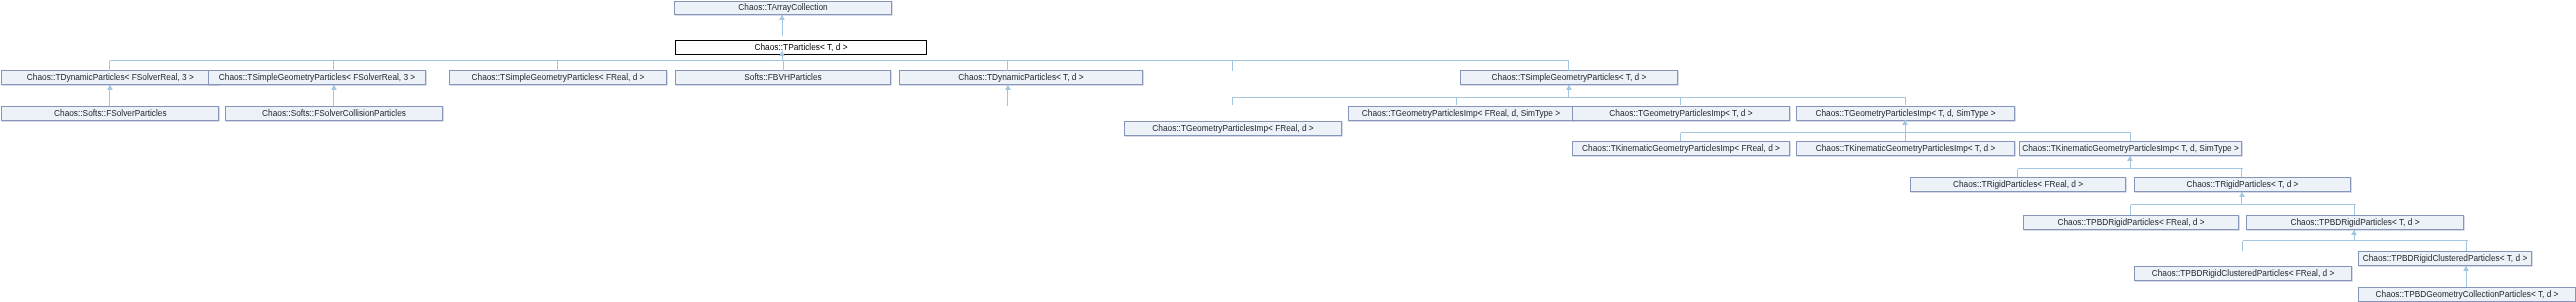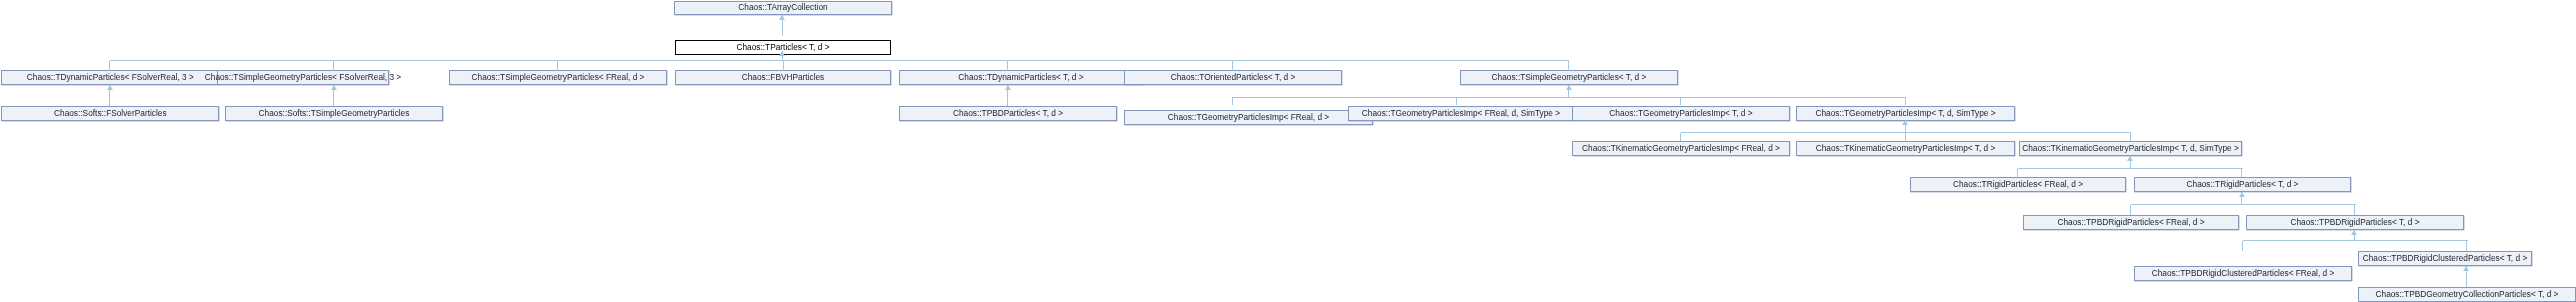--- a/index.html
+++ b/index.html
@@ -28,34 +28,32 @@
   .ar{position:absolute; width:0; height:0; border-left:3.2px solid transparent;
       border-right:3.2px solid transparent; border-bottom:5.1px solid var(--edge);}
 </style>
 </head>
 <body>
 
 <div id="canvas">
 
   <div class="node" style="left:674px;top:0.6px;width:218px">Chaos::TArrayCollection</div>
 
-  <div class="node hl" style="left:675px;top:40px;width:216px">Chaos::TParticles&lt; T, d &gt;</div>
+  <div class="node hl" style="left:675px;top:40px;width:252px">Chaos::TParticles&lt; T, d &gt;</div>
 
   <div class="node" style="left:1.3px;top:70px;width:218px">Chaos::TDynamicParticles&lt; FSolverReal, 3 &gt;</div>
-  <div class="node" style="left:217px;top:70px;width:172px">Chaos::TSimpleGeometryParticles&lt; FSolverReal, 3 &gt;</div>
+  <div class="node" style="left:208px;top:70px;width:218px">Chaos::TSimpleGeometryParticles&lt; FSolverReal, 3 &gt;</div>
   <div class="node" style="left:449px;top:70px;width:218px">Chaos::TSimpleGeometryParticles&lt; FReal, d &gt;</div>
-  <div class="node" style="left:675px;top:70px;width:216px">Chaos::FBVHParticles</div>
+  <div class="node" style="left:675px;top:70px;width:216px">Softs::FBVHParticles</div>
   <div class="node" style="left:899px;top:70px;width:244px">Chaos::TDynamicParticles&lt; T, d &gt;</div>
-  <div class="node" style="left:1124px;top:70px;width:218px">Chaos::TOrientedParticles&lt; T, d &gt;</div>
   <div class="node" style="left:1460px;top:70px;width:218px">Chaos::TSimpleGeometryParticles&lt; T, d &gt;</div>
 
   <div class="node" style="left:1.3px;top:106px;width:218px">Chaos::Softs::FSolverParticles</div>
-  <div class="node" style="left:225px;top:106px;width:218px">Chaos::Softs::TSimpleGeometryParticles</div>
-  <div class="node" style="left:899px;top:106px;width:218px">Chaos::TPBDParticles&lt; T, d &gt;</div>
-  <div class="node" style="left:1124px;top:110px;width:249px">Chaos::TGeometryParticlesImp&lt; FReal, d &gt;</div>
+  <div class="node" style="left:225px;top:106px;width:218px">Chaos::Softs::FSolverCollisionParticles</div>
+  <div class="node" style="left:1124px;top:121px;width:218px">Chaos::TGeometryParticlesImp&lt; FReal, d &gt;</div>
   <div class="node" style="left:1348px;top:106px;width:226px">Chaos::TGeometryParticlesImp&lt; FReal, d, SimType &gt;</div>
   <div class="node" style="left:1572px;top:106px;width:218px">Chaos::TGeometryParticlesImp&lt; T, d &gt;</div>
   <div class="node" style="left:1796px;top:106px;width:219px">Chaos::TGeometryParticlesImp&lt; T, d, SimType &gt;</div>
 
   <div class="node" style="left:1572px;top:141px;width:218px">Chaos::TKinematicGeometryParticlesImp&lt; FReal, d &gt;</div>
   <div class="node" style="left:1796px;top:141px;width:219px">Chaos::TKinematicGeometryParticlesImp&lt; T, d &gt;</div>
   <div class="node" style="left:2019px;top:141px;width:223px">Chaos::TKinematicGeometryParticlesImp&lt; T, d, SimType &gt;</div>
 
   <div class="node" style="left:1910px;top:177px;width:216px">Chaos::TRigidParticles&lt; FReal, d &gt;</div>
   <div class="node" style="left:2134px;top:177px;width:217px">Chaos::TRigidParticles&lt; T, d &gt;</div>

